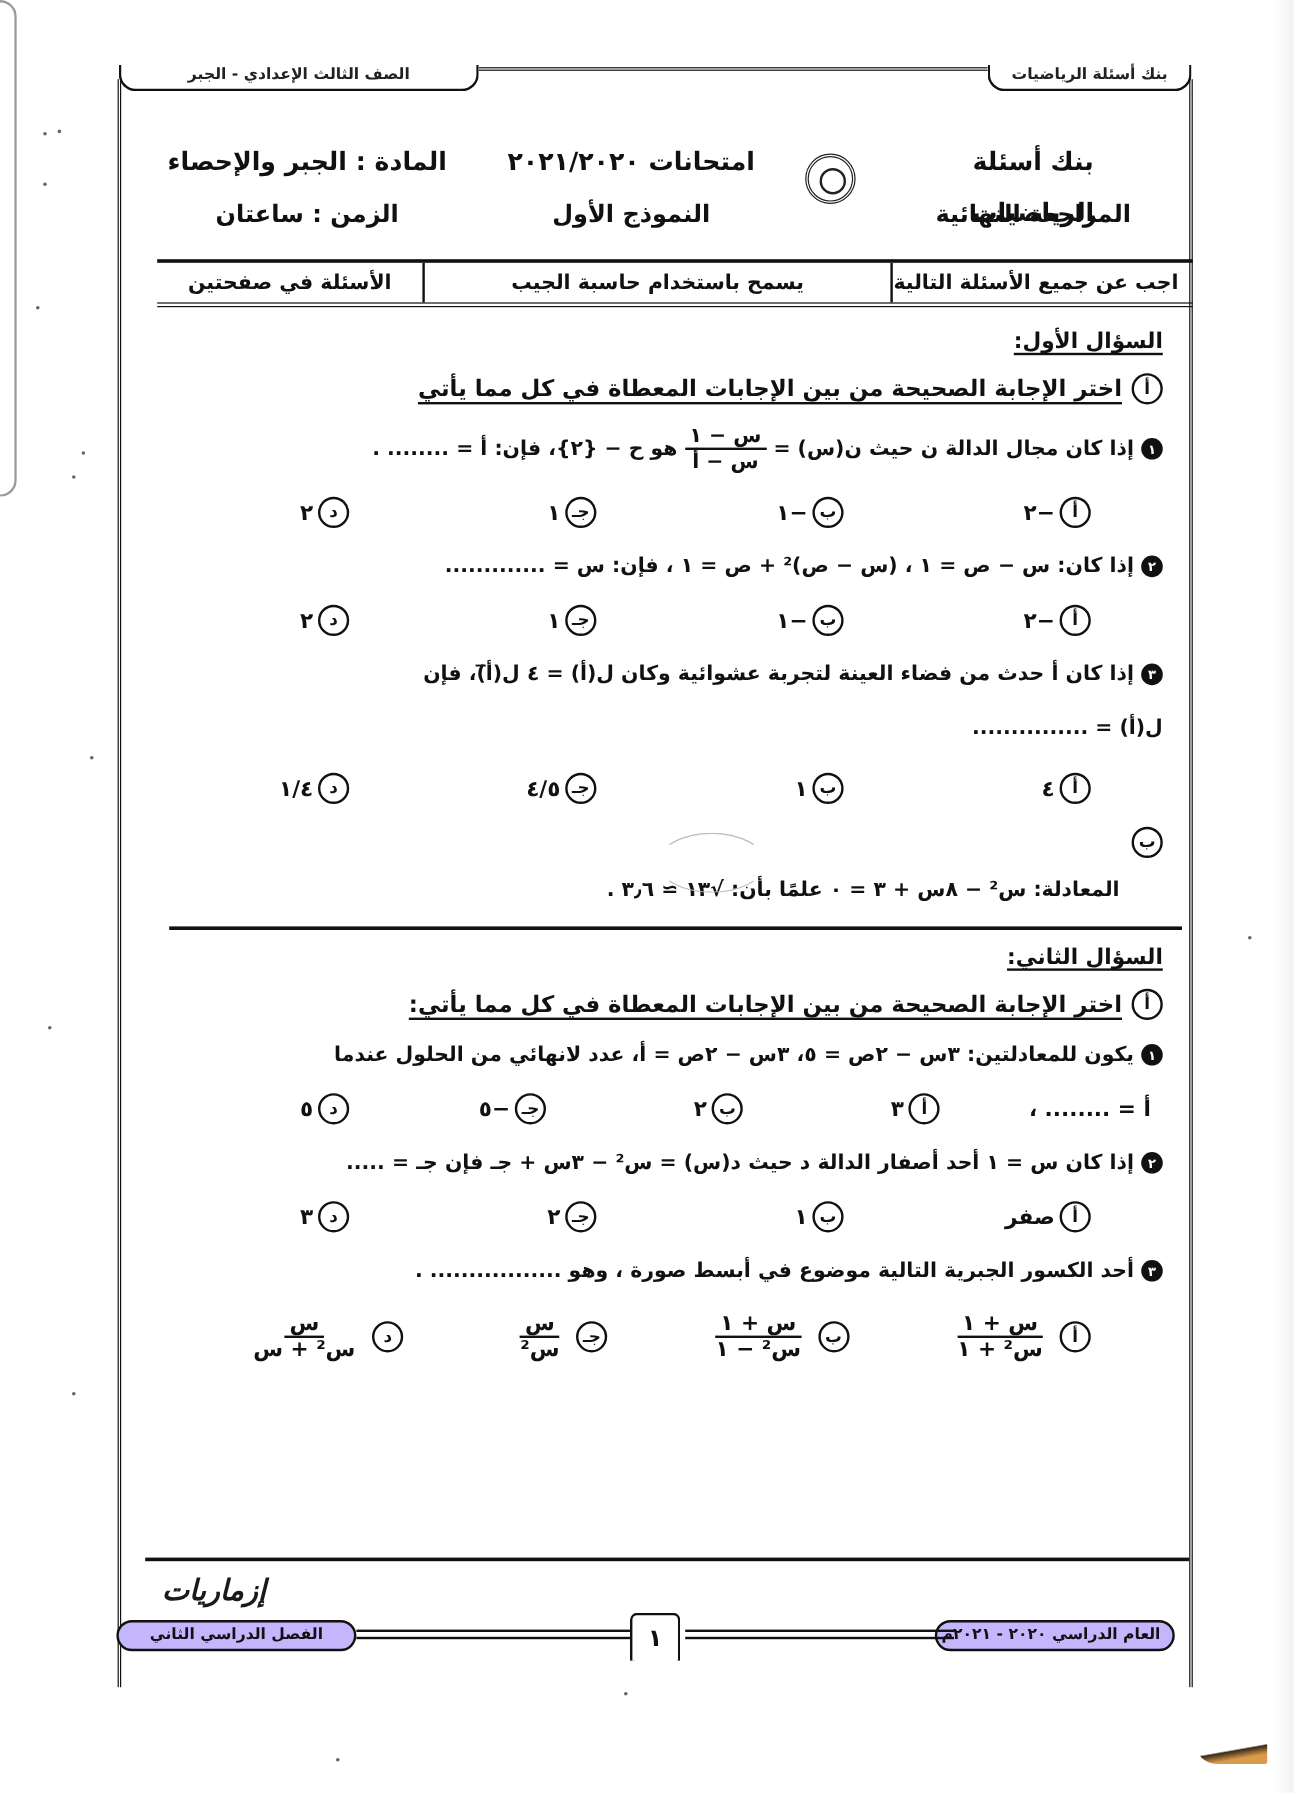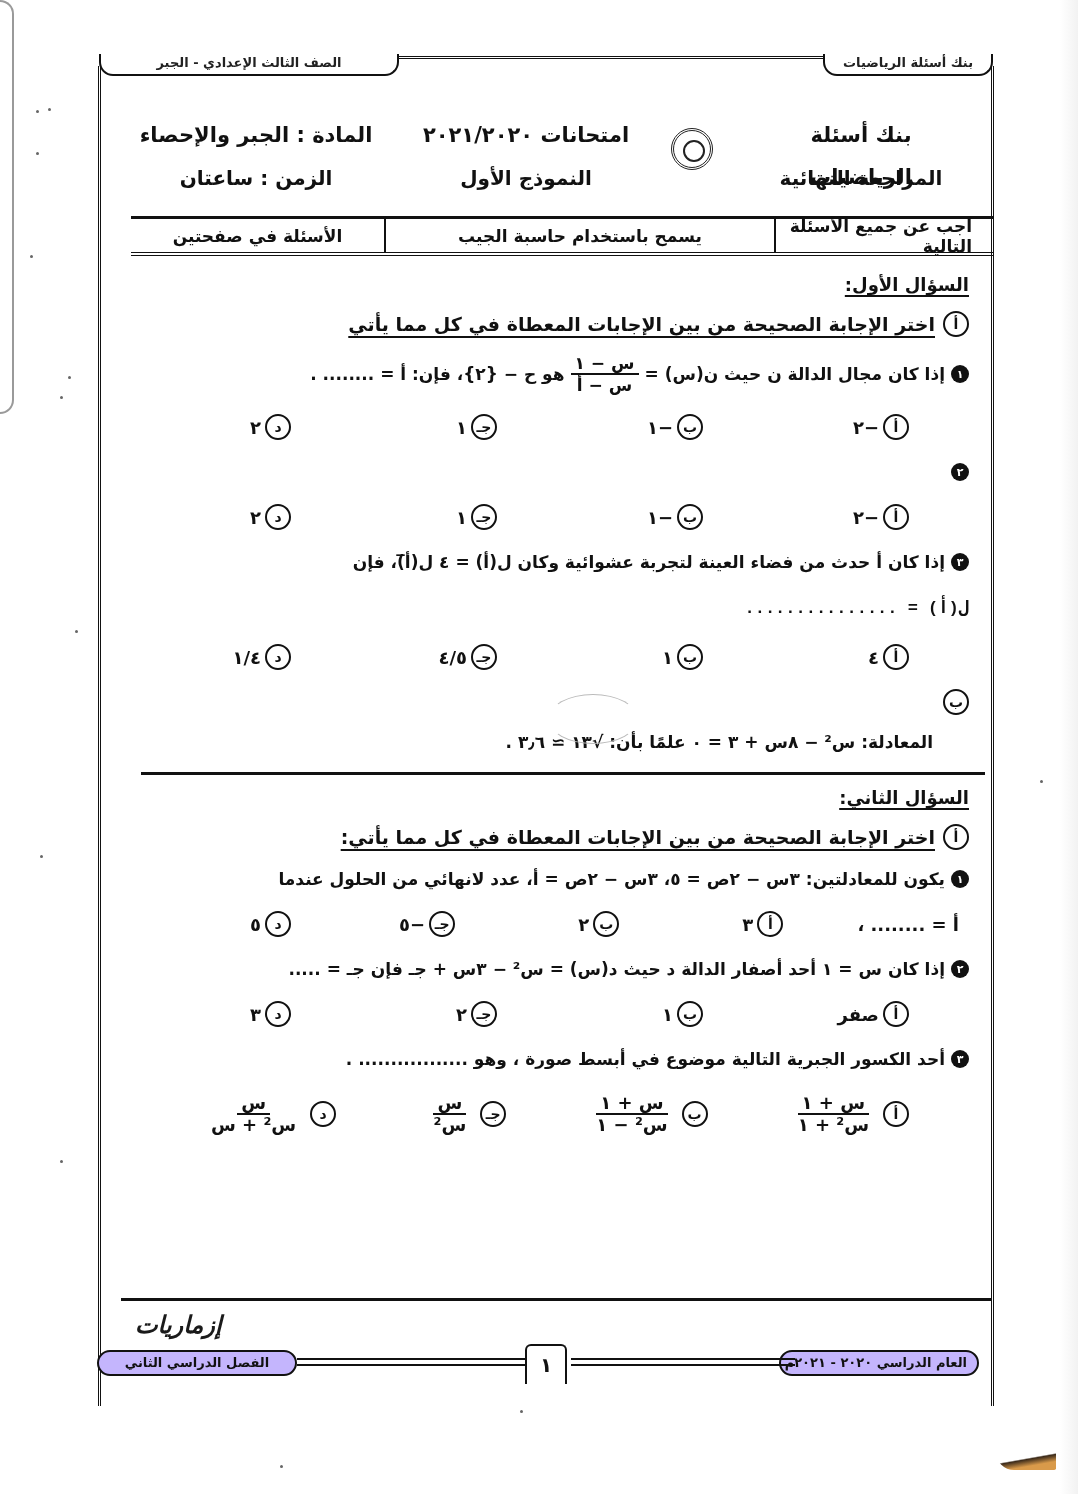--- a/index.html
+++ b/index.html
@@ -56,21 +56,21 @@
       content: ""; position: absolute; left: 9px; top: 9px; width: 18px; height: 18px;
       border-radius: 50%; border: 2px solid #222;
     }
 
     .info-row {
       position: absolute; top: 150px; left: 30px; right: -3px; height: 40px;
       border-top: 3px solid #111; border-bottom: 4px double #111;
       display: flex; font-weight: bold; font-size: 17px;
     }
     .info-row > div { display: flex; align-items: center; justify-content: center; }
-    .info-row .c1 { width: 220px; border-left: 2px solid #111; justify-content: flex-start; padding-right: 22px; }
+    .info-row .c1 { width: 252px; border-left: 2px solid #111; justify-content: flex-start; padding-right: 12px; }
     .info-row .c2 { width: 390px; border-left: 2px solid #111; }
     .info-row .c3 { flex: 1; }
 
     
     .content { position: absolute; top: 196px; right: 22px; left: 40px; }
     .q-title {
       font-size: 18px; font-weight: bold; text-decoration: underline; text-underline-offset: 4px;
       text-decoration-thickness: 2px; margin-top: 6px; height: 34px; line-height: 34px;
     }
     .instr {
@@ -206,20 +206,21 @@
           <span>١</span>
         </div>
       <div class="opt">
           <span class="circ">د</span>
           <span>٢</span>
         </div>
     </div>
 
     <div class="question">
       <span class="num">٢</span>
+      <span>إذا كان: س − ص = ١ ، (س − ص)² + ص = ١ ، فإن: س = .............</span>
     </div>
     <div class="options">
       <div class="opt">
           <span class="circ">أ</span>
           <span>−٢</span>
         </div>
       <div class="opt">
           <span class="circ">ب</span>
           <span>−١</span>
         </div>
@@ -230,21 +231,21 @@
       <div class="opt">
           <span class="circ">د</span>
           <span>٢</span>
         </div>
     </div>
 
     <div class="question">
       <span class="num">٣</span>
       <span>إذا كان أ حدث من فضاء العينة لتجربة عشوائية وكان ل(أ) = ٤ ل(أ̅)، فإن</span>
     </div>
-    <div class="question" style="min-height:50px;font-family:Liberation Mono, monospace;">
+    <div class="question" style="min-height:50px;">
       <span>ل(أ) = ...............</span>
     </div>
     <div class="options">
       <div class="opt">
           <span class="circ">أ</span>
           <span>٤</span>
         </div>
       <div class="opt">
           <span class="circ">ب</span>
           <span>١</span>

